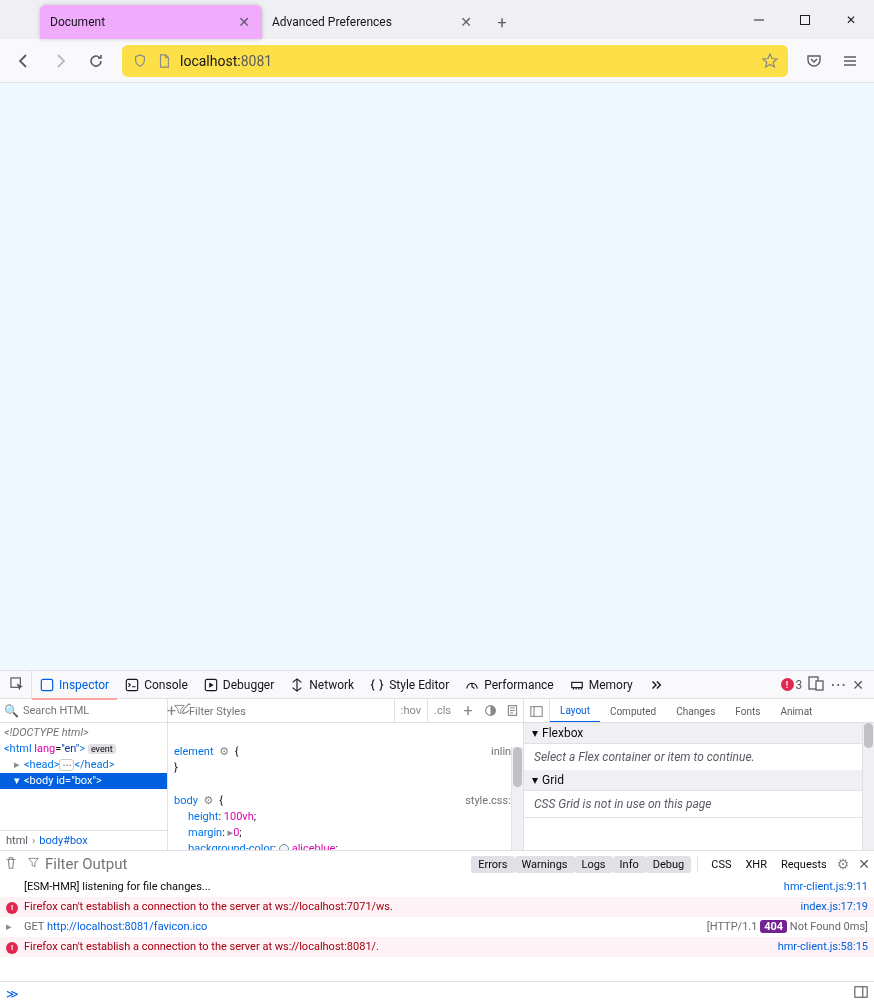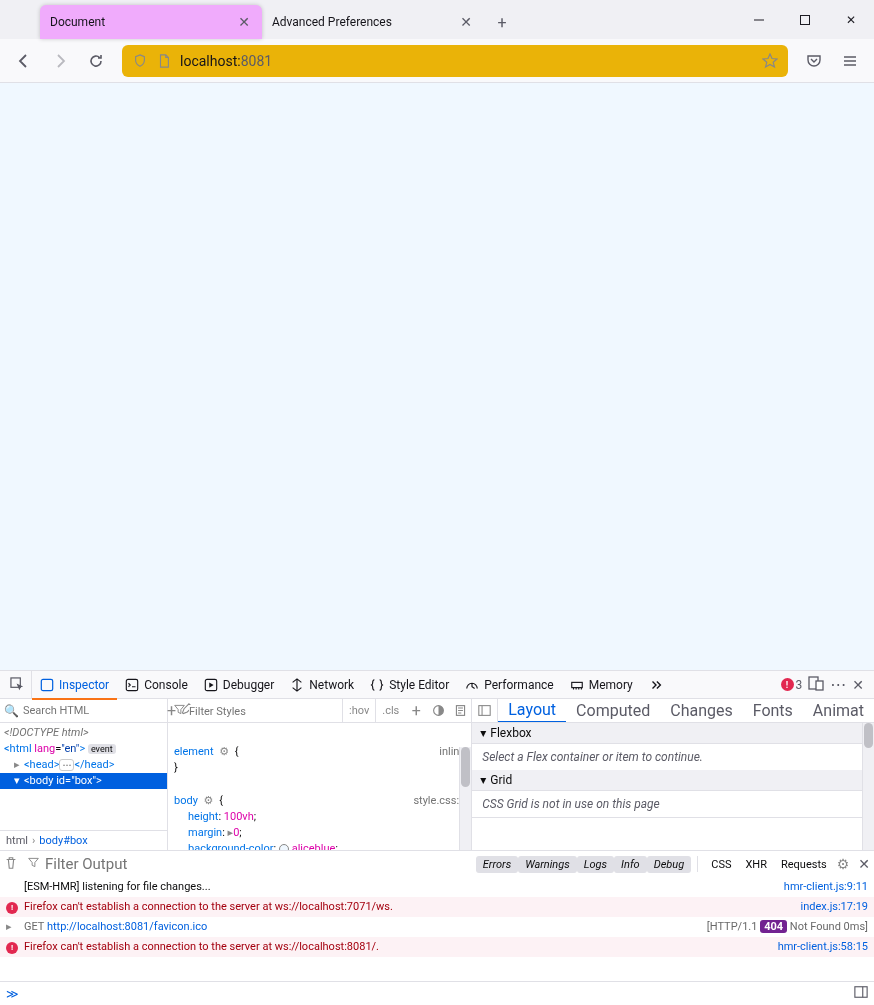--- a/index.html
+++ b/index.html
@@ -7,30 +7,30 @@
 .titlebar{height:39px;background:#f0f0f4;display:flex;align-items:flex-end;padding-left:40px;}
 .tab{height:34px;min-width:222px;display:flex;align-items:center;padding:0 10px;font-size:12px;color:#15141a;position:relative;}
 .tab.active{background:#f0abfc;border-radius:6px 6px 0 0;box-shadow:0 0 4px rgba(0,0,0,.2);}
 .tab .close{margin-left:auto;width:16px;height:16px;display:flex;align-items:center;justify-content:center;color:#5b5b66;cursor:pointer;font-size:14px;}
 .newtab{width:28px;height:28px;display:flex;align-items:center;justify-content:center;font-size:16px;color:#5b5b66;margin-left:4px;margin-bottom:3px;cursor:pointer;}
 .wincontrols{margin-left:auto;display:flex;height:39px;}
 .wincontrols div{width:46px;display:flex;align-items:center;justify-content:center;color:#1c1b22;cursor:pointer;}
 .navbar{height:44px;background:#f9f9fb;display:flex;align-items:center;padding:0 8px;gap:4px;border-bottom:1px solid #e0e0e6;}
 .navbtn{width:32px;height:32px;display:flex;align-items:center;justify-content:center;color:#5b5b66;cursor:pointer;border-radius:4px;}
 .navbtn.disabled{opacity:.4;}
-.urlbar{flex:1;height:32px;background:#eab308;border-radius:6px;display:flex;align-items:center;padding:0 10px;gap:8px;margin:0 6px;}
+.urlbar{flex:1;height:32px;background:#fde047;border-radius:6px;display:flex;align-items:center;padding:0 10px;gap:8px;margin:0 6px;}
 .urlbar .icn{color:#5b5b66;width:16px;display:flex;align-items:center;justify-content:center;}
 .urltext{flex:1;font-size:14px;color:#5b5b66;}
 .urltext b{color:#15141a;font-weight:normal;}
 .content{height:587px;background:aliceblue;}
 .devtools{height:335px;display:flex;flex-direction:column;border-top:1px solid #e0e0e6;}
 .dt-tabs{height:28px;border-bottom:1px solid #e0e0e6;display:flex;align-items:center;padding:0 4px;font-size:12px;background:#f9f9fb;}
 .dt-tabs .pick{width:28px;height:28px;display:flex;align-items:center;justify-content:center;border-right:1px solid #e0e0e6;cursor:pointer;}
 .dt-tab{height:28px;padding:0 8px;display:flex;align-items:center;gap:5px;cursor:pointer;color:#15141a;}
-.dt-tab.active{color:#0061e0;border-bottom:2px solid #f97316;margin-top:2px;}
+.dt-tab.active{color:#0061e0;border-bottom:2px solid #fca5a5;margin-top:2px;}
 .dt-tab svg{width:14px;height:14px;}
 .dt-right{margin-left:auto;display:flex;align-items:center;gap:6px;padding-right:6px;}
 .errcount{display:flex;align-items:center;gap:2px;color:#5b5b66;}
 .errcount .dot{width:13px;height:13px;background:#e22850;border-radius:50%;display:inline-flex;align-items:center;justify-content:center;}
 .errcount .dot::after{content:"!";color:#fff;font-size:9px;font-weight:bold;}
 .dt-body{flex:1;display:flex;min-height:0;}
 .dt-body>div{display:flex;flex-direction:column;min-height:0;}
 .htmlpane{width:168px;border-right:1px solid #e0e0e6;}
 .searchbar{height:24px;display:flex;align-items:center;padding:0 4px;border-bottom:1px solid #e0e0e6;gap:4px;}
 .searchbar input{border:none;outline:none;flex:1;font-size:11px;background:transparent;}
@@ -57,35 +57,35 @@
 .rules{flex:1;overflow:hidden;font-family:Menlo,Consolas,monospace;font-size:11px;padding:4px 6px;line-height:16px;position:relative;}
 .rule{margin-bottom:4px;margin-top:17px;}
 .rule .sel{color:#0074e8;}
 .rule .src{float:right;color:#737373;}
 .rule .prop{padding-left:14px;}
 .rule .pn{color:#0074e8;}
 .rule .pv{color:#dd00a9;}
 .gear{color:#888;margin:0 3px;}
 .swatch{display:inline-block;width:10px;height:10px;border:1px solid #888;border-radius:50%;background:aliceblue;vertical-align:middle;}
 .layoutpane{flex:1;}
-.laytabs{height:24px;display:flex;align-items:center;border-bottom:1px solid #e0e0e6;font-size:16px;overflow:hidden;}
+.laytabs{height:24px;display:flex;border-bottom:1px solid #e0e0e6;font-size:10px;overflow:hidden;}
 .laytabs .lbtn{width:26px;height:24px;display:flex;align-items:center;justify-content:center;border-right:1px solid #e0e0e6;cursor:pointer;}
 .laytab{padding:0 10px;height:24px;display:flex;align-items:center;cursor:pointer;color:#5b5b66;white-space:nowrap;}
 .laytab.active{color:#0061e0;border-bottom:2px solid #0061e0;}
 .accordion{flex:1;overflow:auto;}
 .acc-h{background:#f0f0f4;padding:3px 8px;font-size:12px;display:flex;align-items:center;gap:4px;cursor:pointer;border-bottom:1px solid #e0e0e6;}
 .acc-b{padding:6px 10px;font-size:12px;color:#5b5b66;font-style:italic;}
 .console{height:155px;border-top:1px solid #e0e0e6;display:flex;flex-direction:column;}
 .conbar{height:26px;display:flex;align-items:center;padding:0 4px;gap:6px;}
 .conbar .trash{color:#888;cursor:pointer;width:18px;}
 .conbar input{border:none;outline:none;flex:1;font-size:15px;}
 .conbar .filticn{color:#888;}
 .confilters{display:flex;align-items:center;gap:0;margin-left:auto;}
 .confilters .cf{padding:2px 7px;font-size:11px;cursor:pointer;border-radius:3px;}
-.confilters .cf.on{background:#e0e0e6;font-style:italic;}
+.confilters .cf.on{background:#e0e0e6;}
 .confilters .g{width:1px;height:16px;background:#e0e0e6;margin:0 6px;}
 .confilters .gear{cursor:pointer;}
 .confilters .xcls{cursor:pointer;color:#5b5b66;font-size:14px;margin-left:6px;}
 .conbody{flex:1;overflow:auto;font-family:Menlo,Consolas,monospace;font-size:11px;}
 .conline{display:flex;padding:2px 6px;line-height:16px;align-items:flex-start;}
 .conline.err{background:#fdf2f5;color:#a4000f;}
 .conline .cicn{width:18px;flex-shrink:0;}
 .conline .cmsg{flex:1;}
 .conline .cloc{color:#888;white-space:nowrap;padding-left:8px;}
 .conline.err .cloc{color:#0060df;}

